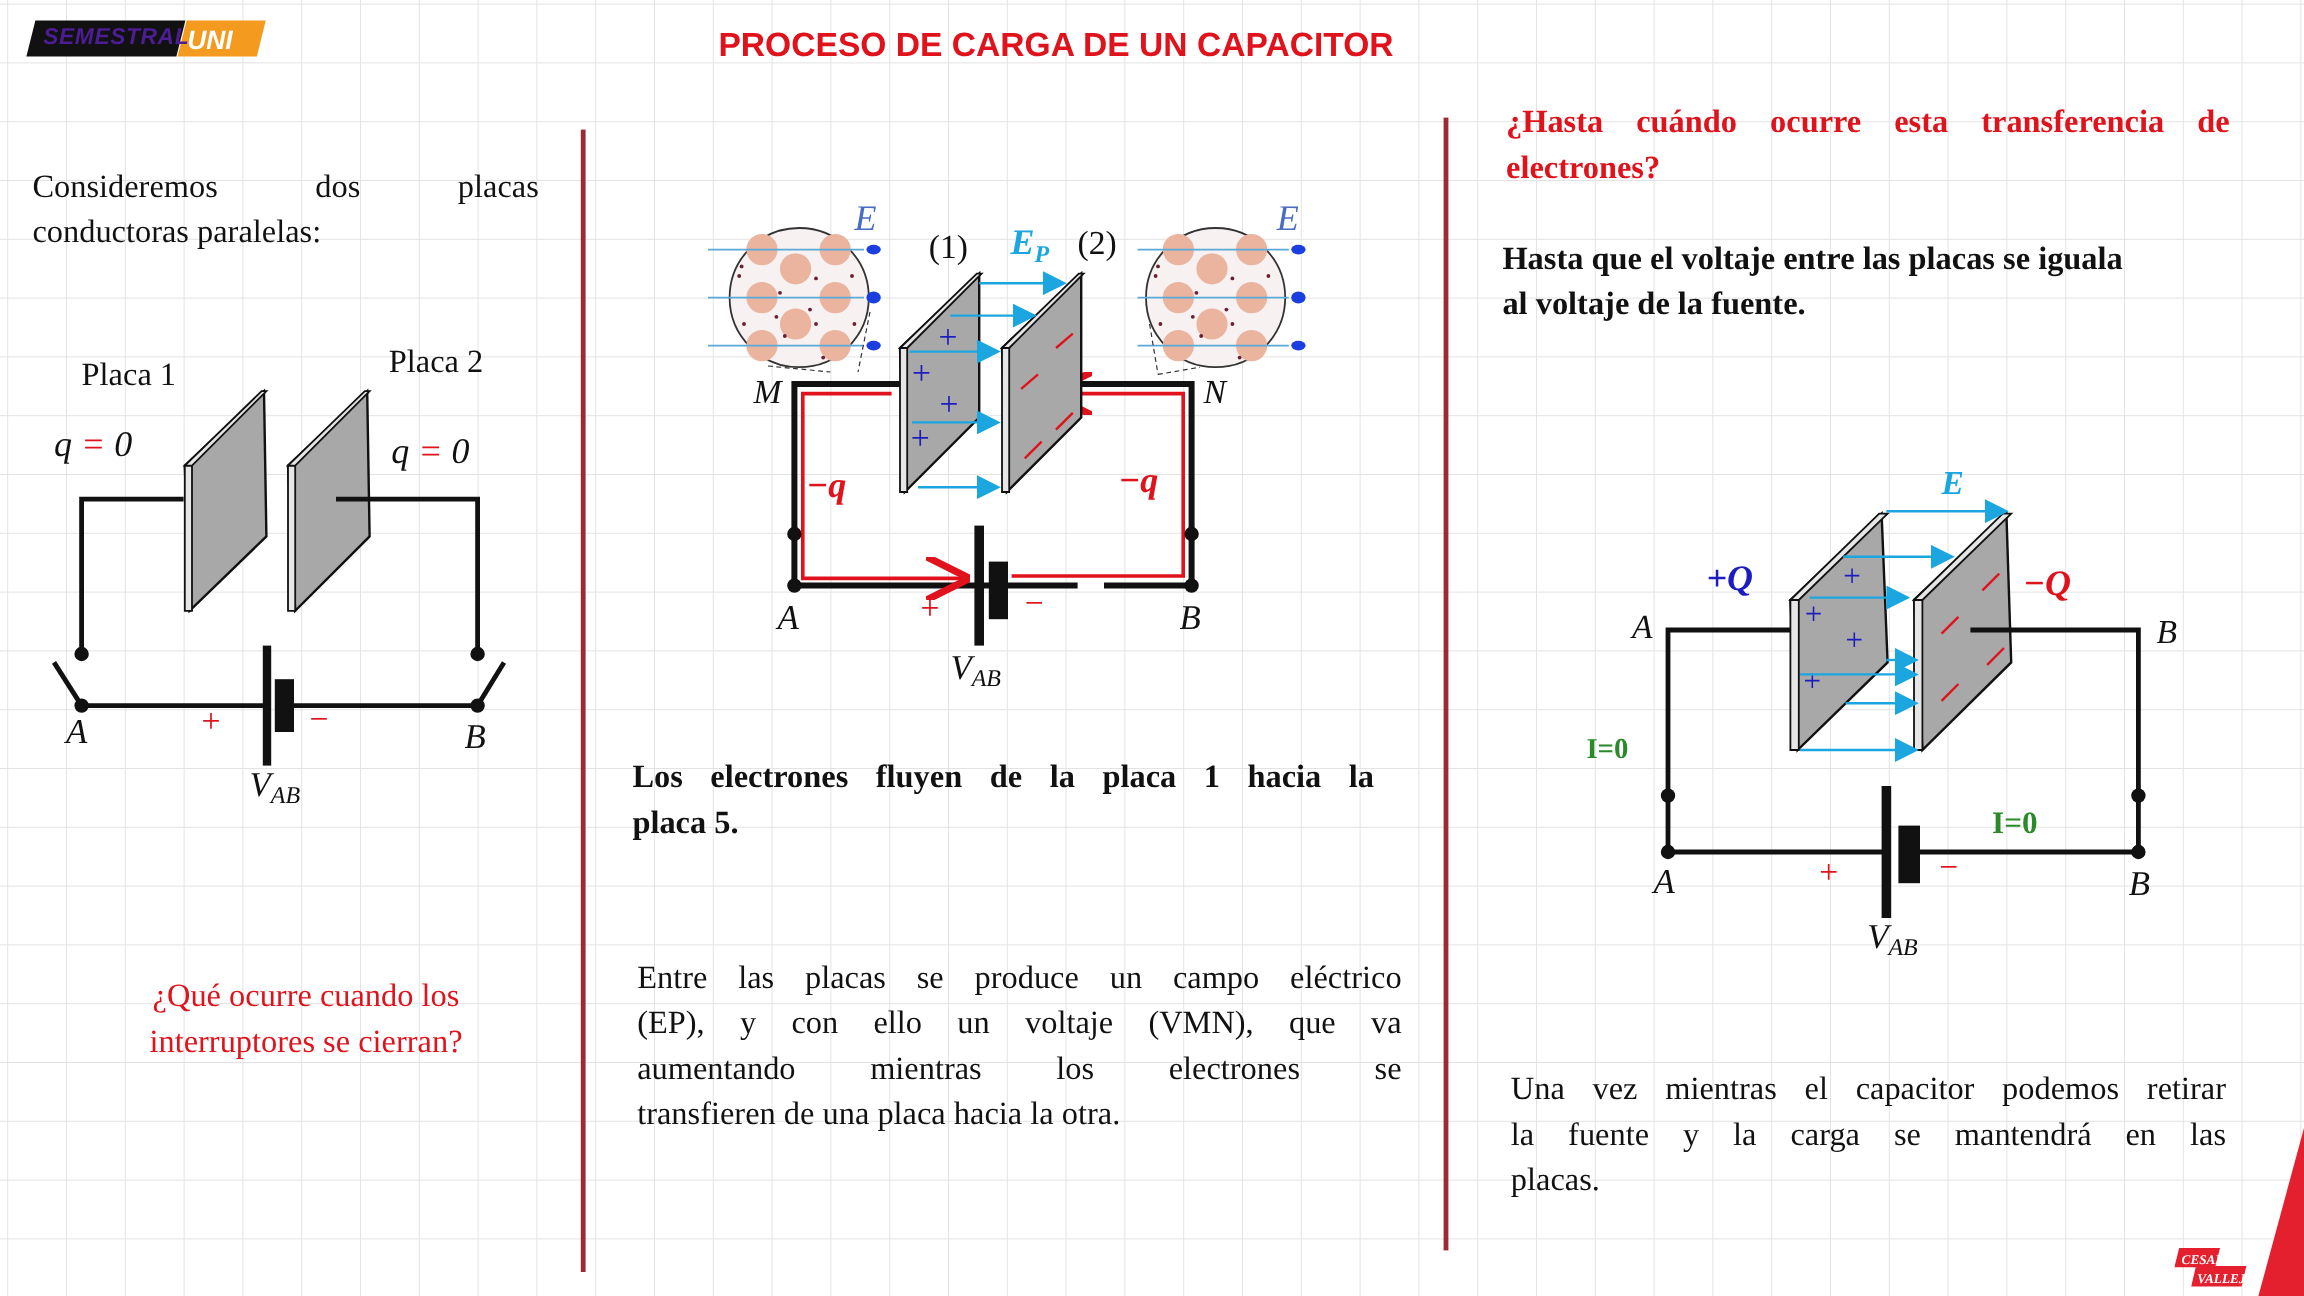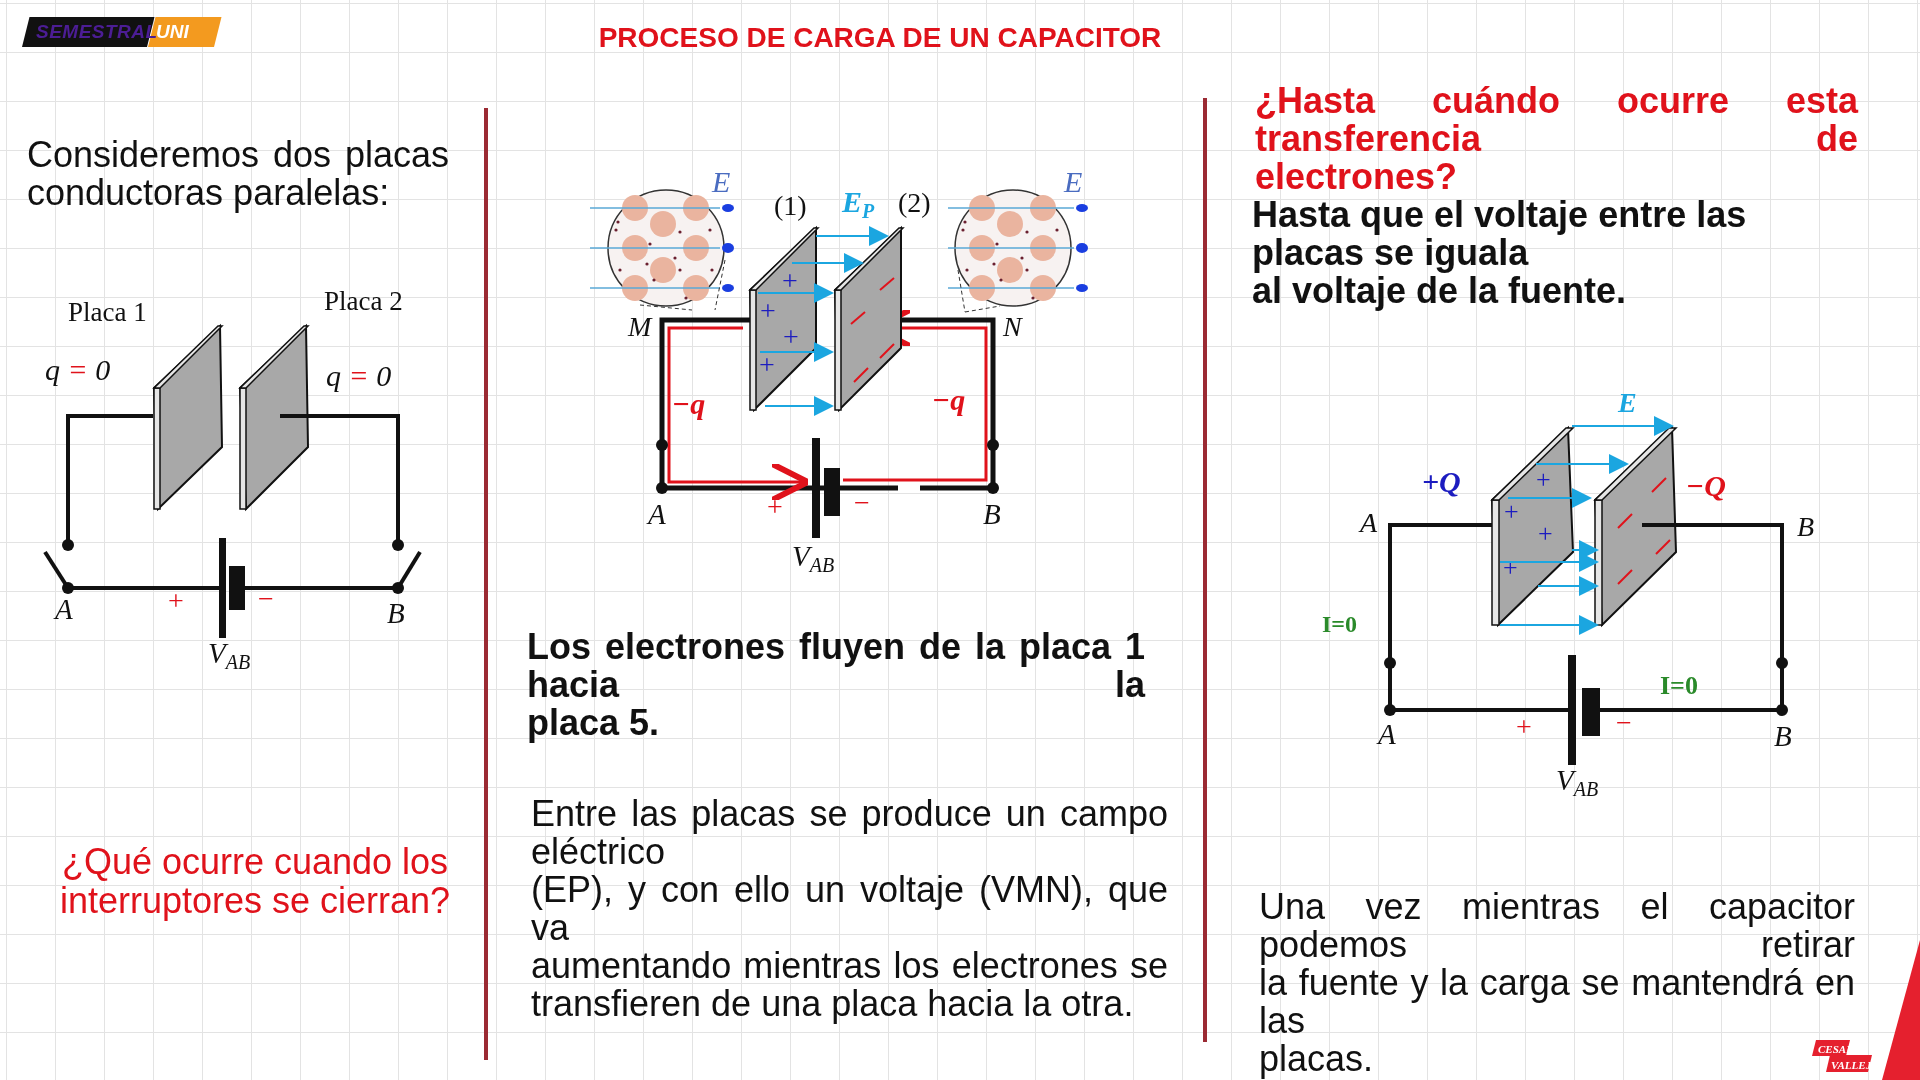--- a/index.html
+++ b/index.html
@@ -13,24 +13,24 @@
     background-position:6px 3px;
     font-family:"Liberation Sans", sans-serif;
   }
   .abs { position:absolute; }
   .logo { left:22px; top:17px; height:30px; width:176px; }
   .logo .blk { position:absolute; left:0; top:0; width:125px; height:30px; background:#111;
     transform:skewX(-14deg); transform-origin:left bottom; }
   .logo .org { position:absolute; left:126px; top:0; width:66px; height:30px; background:#f39a1f;
     transform:skewX(-14deg); transform-origin:left bottom; }
   .logo .t1 { position:absolute; left:14px; top:4px; color:#4c1d95; font-weight:bold; font-style:italic; font-size:19px; letter-spacing:0.5px; }
-  .logo .t2 { position:absolute; left:134px; top:4px; color:#fff; font-weight:bold; font-style:italic; font-size:19px; }
+  .logo .t2 { position:absolute; left:134px; top:4px; color:#fff; font-weight:bold; font-style:italic; font-size:22px; }
   .title { left:0; width:1760px; top:22px; text-align:center; color:#e0121b; font-weight:bold; font-size:28px; }
   .divider { width:4px; background:#9b2a33; }
-  .txt { font-size:36px; line-height:38px; color:#111; }
+  .txt { font-size:27px; line-height:38px; color:#111;font-family:Liberation Serif, serif; }
   .just { text-align:justify; text-align-last:justify; }
   .red { color:#e0121b; }
   .bold { font-weight:bold; }
   svg text { font-family:"Liberation Serif", serif; }
 </style>
 </head>
 <body>
 
 <div class="abs logo">
   <div class="blk"></div>
@@ -85,21 +85,21 @@
     <rect x="199" y="258" width="7" height="100" fill="#111"></rect>
     <rect x="209" y="286" width="16" height="44" fill="#111"></rect>
   </g>
   <text x="148" y="330" font-size="28" fill="#e0121b">+</text>
   <text x="238" y="328" font-size="28" fill="#e0121b">−</text>
   <text x="35" y="339" font-size="29" font-style="italic" fill="#111">A</text>
   <text x="367" y="343" font-size="29" font-style="italic" fill="#111">B</text>
   <text x="188" y="383" font-size="29" font-style="italic" fill="#111">V<tspan font-size="20" dy="6">AB</tspan></text>
 </svg>
 
-<div class="abs txt red" style="left:55px; top:810px; width:400px; text-align:center; line-height:39px;margin-top:32px;">
+<div class="abs txt red" style="left:55px; top:810px; width:400px; text-align:center; line-height:39px;">
   <div>¿Qué ocurre cuando los</div>
   <div>interruptores se cierran?</div>
 </div>
 
 <svg class="abs" style="left:580px; top:160px;" width="520" height="420" viewBox="0 0 520 420">
   <defs>
     <marker id="arrCyan" markerWidth="10" markerHeight="10" refX="8" refY="5" orient="auto">
         <path d="M0,0 L10,5 L0,10 z" fill="#1ba6e0"></path>
       </marker>
     <marker id="arrRed" markerWidth="12" markerHeight="12" refX="10" refY="6" orient="auto">

